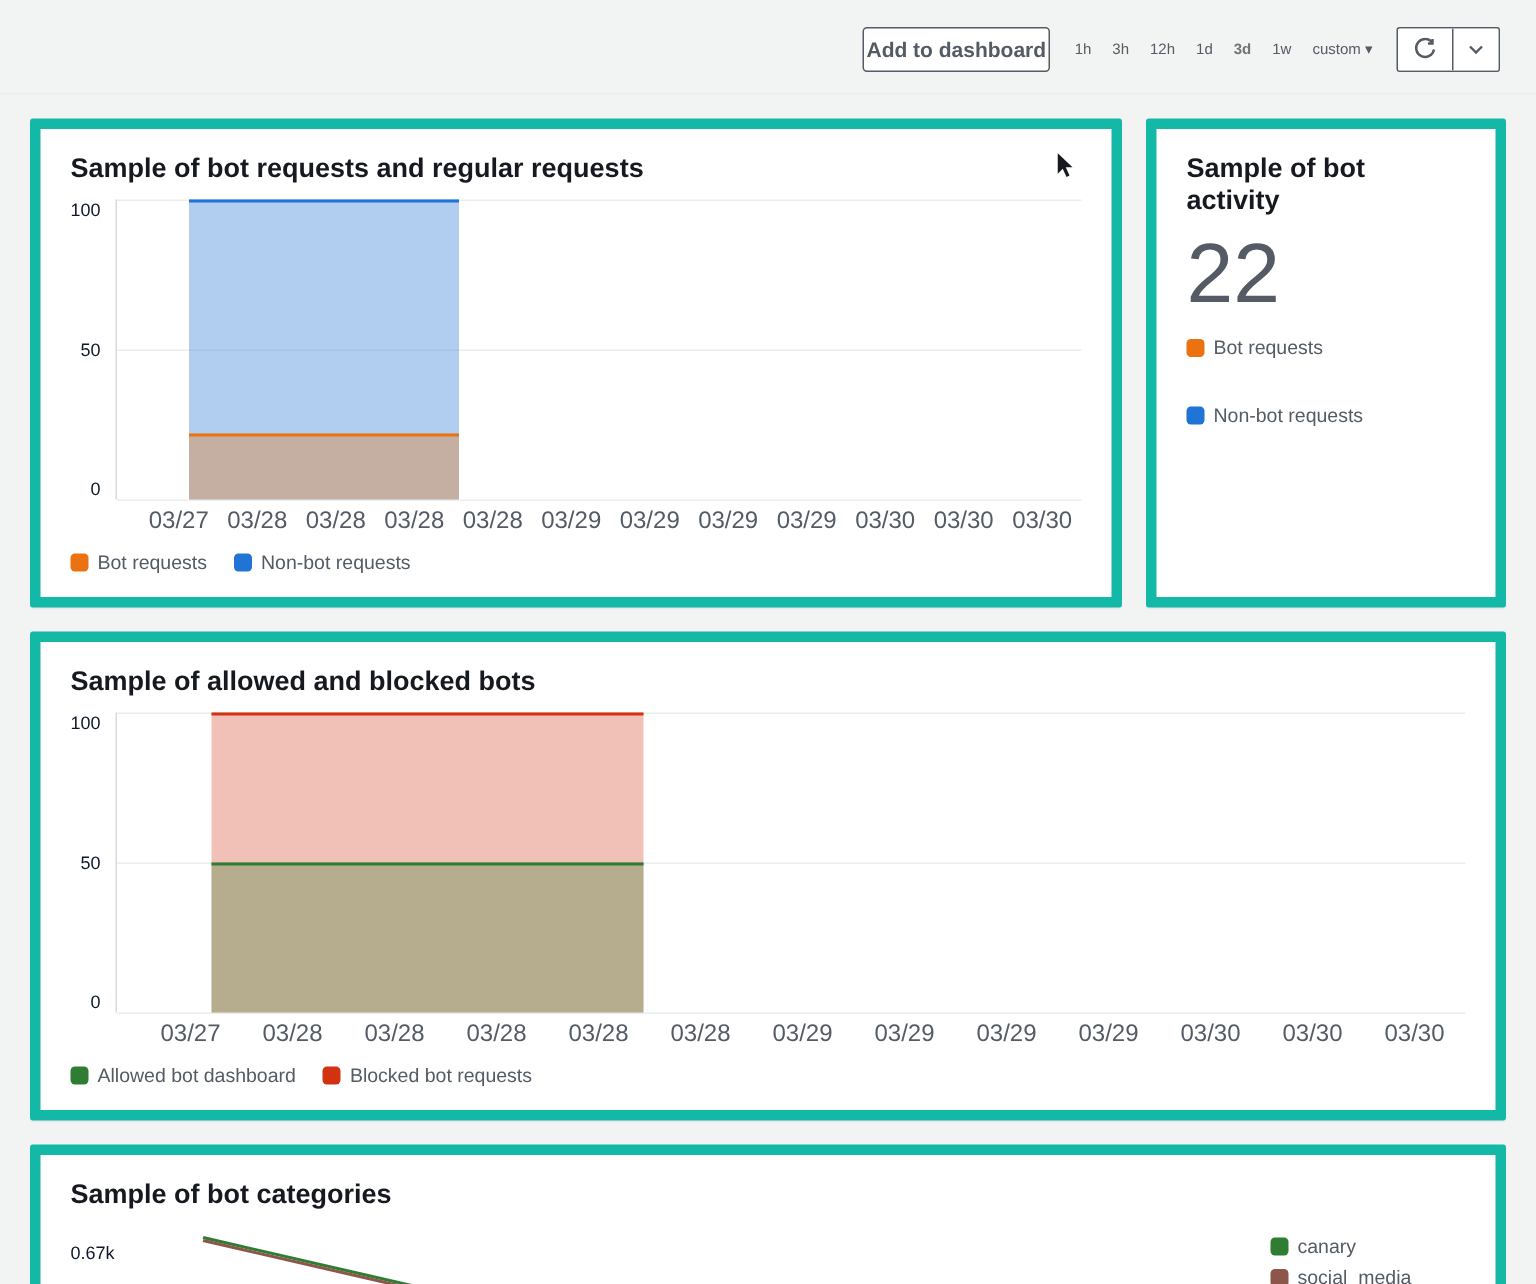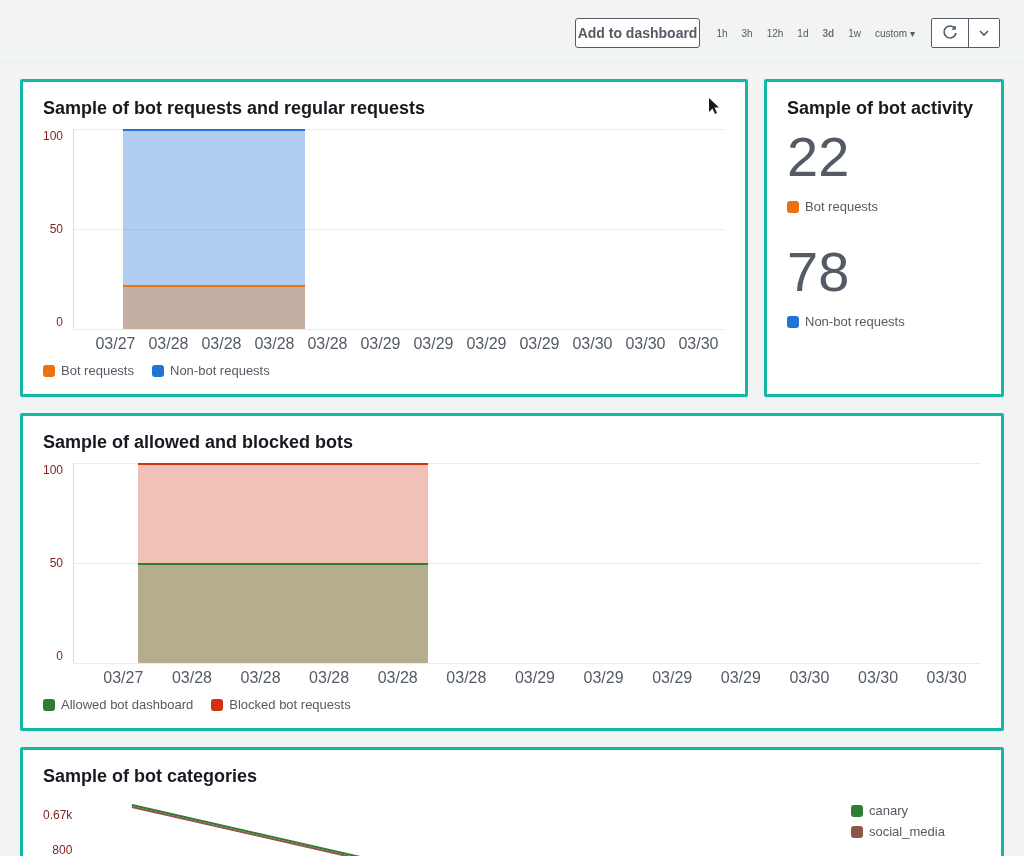--- a/index.html
+++ b/index.html
@@ -63,21 +63,21 @@
     flex-direction: column;
     gap: 16px;
   }
   .row1 {
     display: grid;
     grid-template-columns: 1fr 240px;
     gap: 16px;
   }
   .card {
     background: #fff;
-    border: 3px solid #14b8a6;
+    border: 7px solid #14b8a6;
     border-radius: 2px;
     box-shadow: 0 1px 1px rgba(0,0,0,0.05);
     padding: 16px 20px;
     position: relative;
   }
   .card-title {
     font-size: 18px;
     font-weight: 700;
     color: #16191f;
     margin-bottom: 10px;
@@ -87,21 +87,21 @@
     height: 200px;
     display: flex;
   }
   .y-axis {
     display: flex;
     flex-direction: column;
     justify-content: space-between;
     align-items: flex-end;
     padding-right: 10px;
     font-size: 12px;
-    color: #7f1d1d;
+    color: #0f172a;
     height: 100%;
   }
   .plot {
     flex: 1;
     position: relative;
     border-left: 1px solid #d5dbdb;
   }
   .grid-line {
     position: absolute;
     left: 0; right: 0;
@@ -226,21 +226,20 @@
       </div>
     </div>
 
     <div class="card">
       <div class="card-title">Sample of bot activity</div>
       <div class="stat-block">
         <div class="big-number">22</div>
         <div class="stat-label"><span class="swatch" style="background:#ec7211"></span><span>Bot requests</span></div>
       </div>
       <div class="stat-block">
-        <div class="big-number">78</div>
         <div class="stat-label"><span class="swatch" style="background:#2074d5"></span><span>Non-bot requests</span></div>
       </div>
     </div>
   </div>
 
   <div class="card">
     <div class="card-title">Sample of allowed and blocked bots</div>
     <div class="chart-area" style="height:200px">
       <div class="y-axis">
         <span>100</span>

